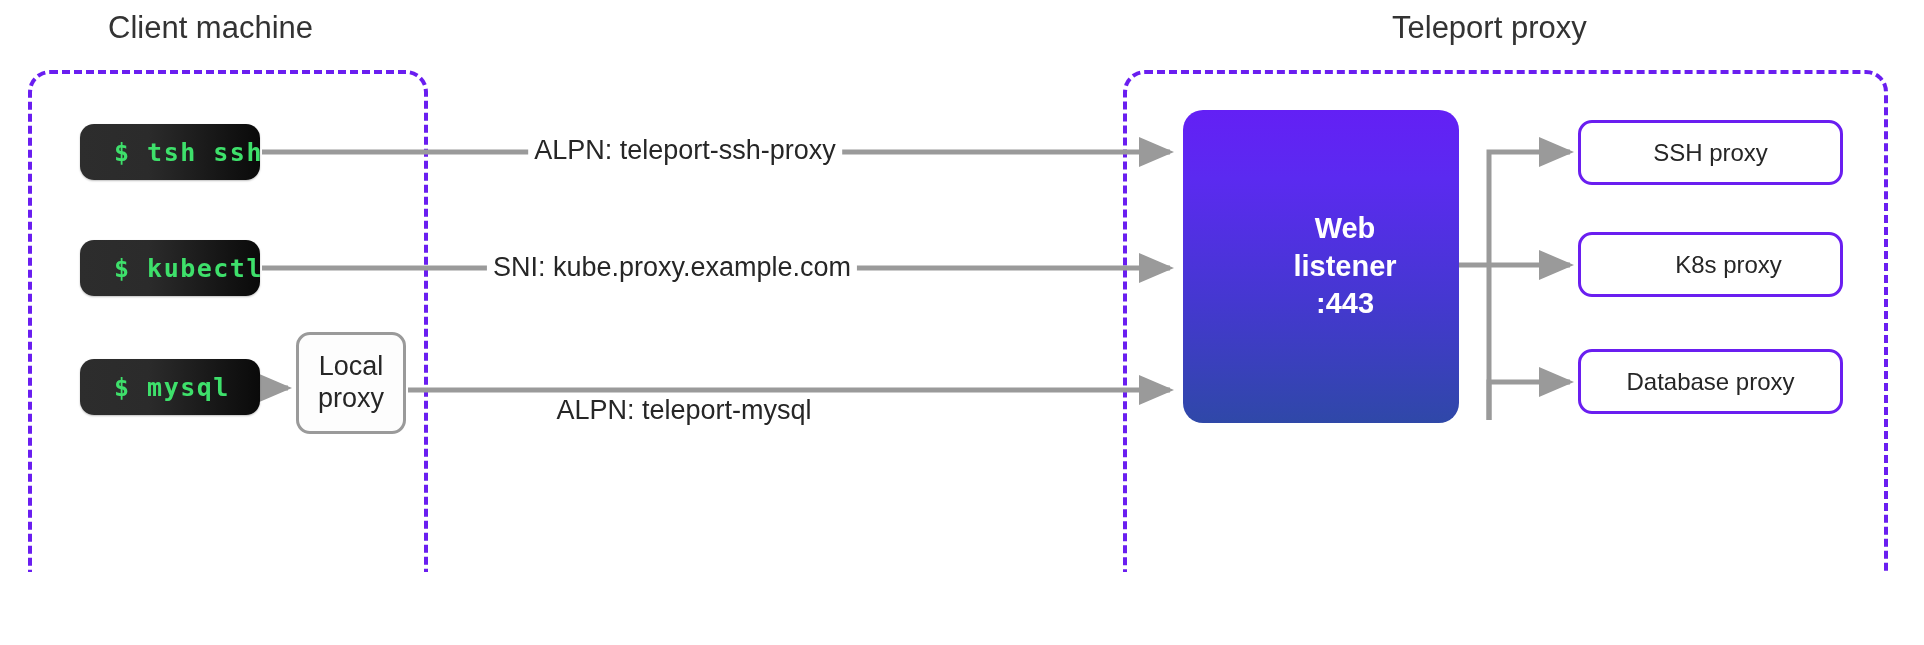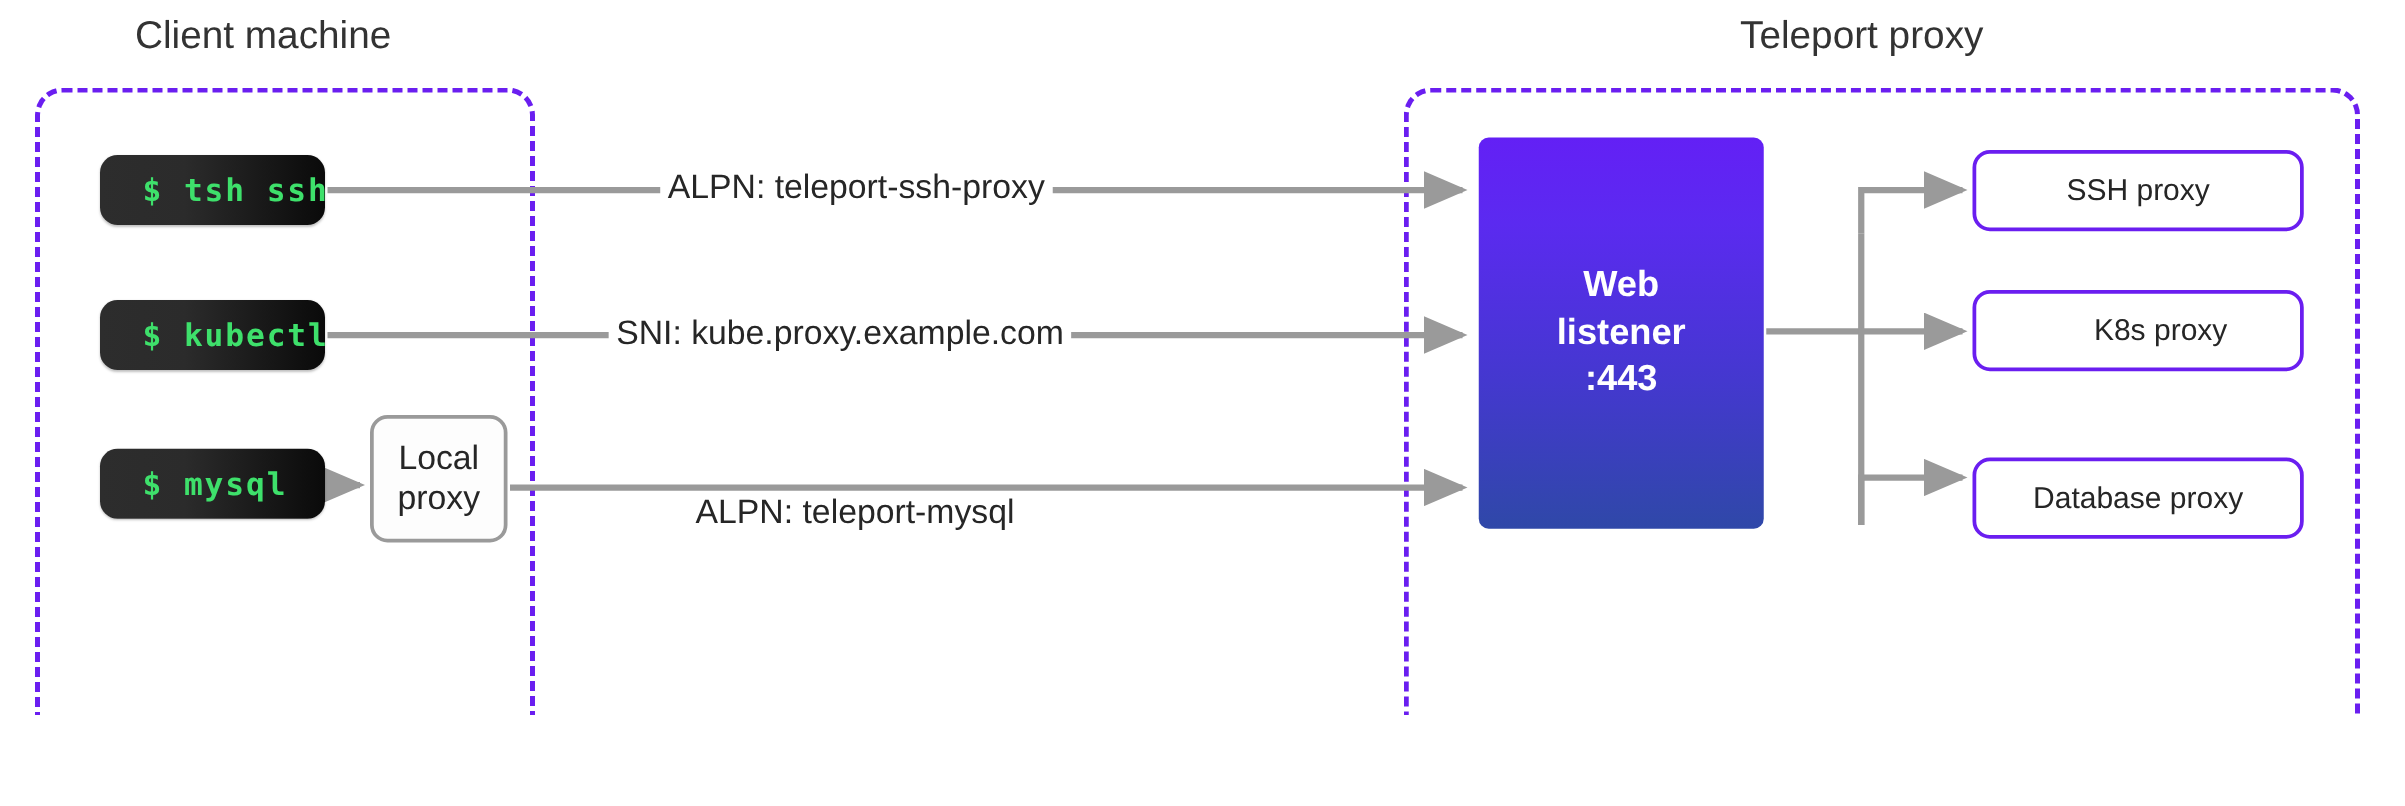--- a/index.html
+++ b/index.html
@@ -84,38 +84,39 @@
     display: flex;
     align-items: center;
     justify-content: center;
     box-sizing: border-box;
     color: #262626;
     font-size: 24px;
     white-space: nowrap;
   }
   #ssh-proxy { left: 1578px; top: 120px; width: 265px; height: 65px; }
   #k8s-proxy { left: 1578px; top: 232px; width: 265px; height: 65px; padding-left: 36px; }
-  #db-proxy  { left: 1578px; top: 366px; width: 265px; height: 65px; }
+  #db-proxy  { left: 1578px; top: 349px; width: 265px; height: 65px; }
 
   #web-listener {
     position: absolute;
     left: 1183px;
     top: 110px;
     width: 228px;
     height: 313px;
-    border-radius: 8px;
+    border-radius: 20px;
     background: linear-gradient(180deg, #6320f5 0%, #5b2af0 22%, #4438cf 62%, #2f48a8 100%);
     display: flex;
     align-items: center;
     justify-content: center;
     color: #ffffff;
     font-weight: bold;
     font-size: 29px;
     line-height: 1.3;
     text-align: center;
+    padding-left: 48px;
   }
 
   .flow-label {
     position: absolute;
     font-size: 27px;
     color: #262626;
     background: #ffffff;
     padding: 0 6px;
     white-space: nowrap;
     transform: translate(-50%, -50%);

